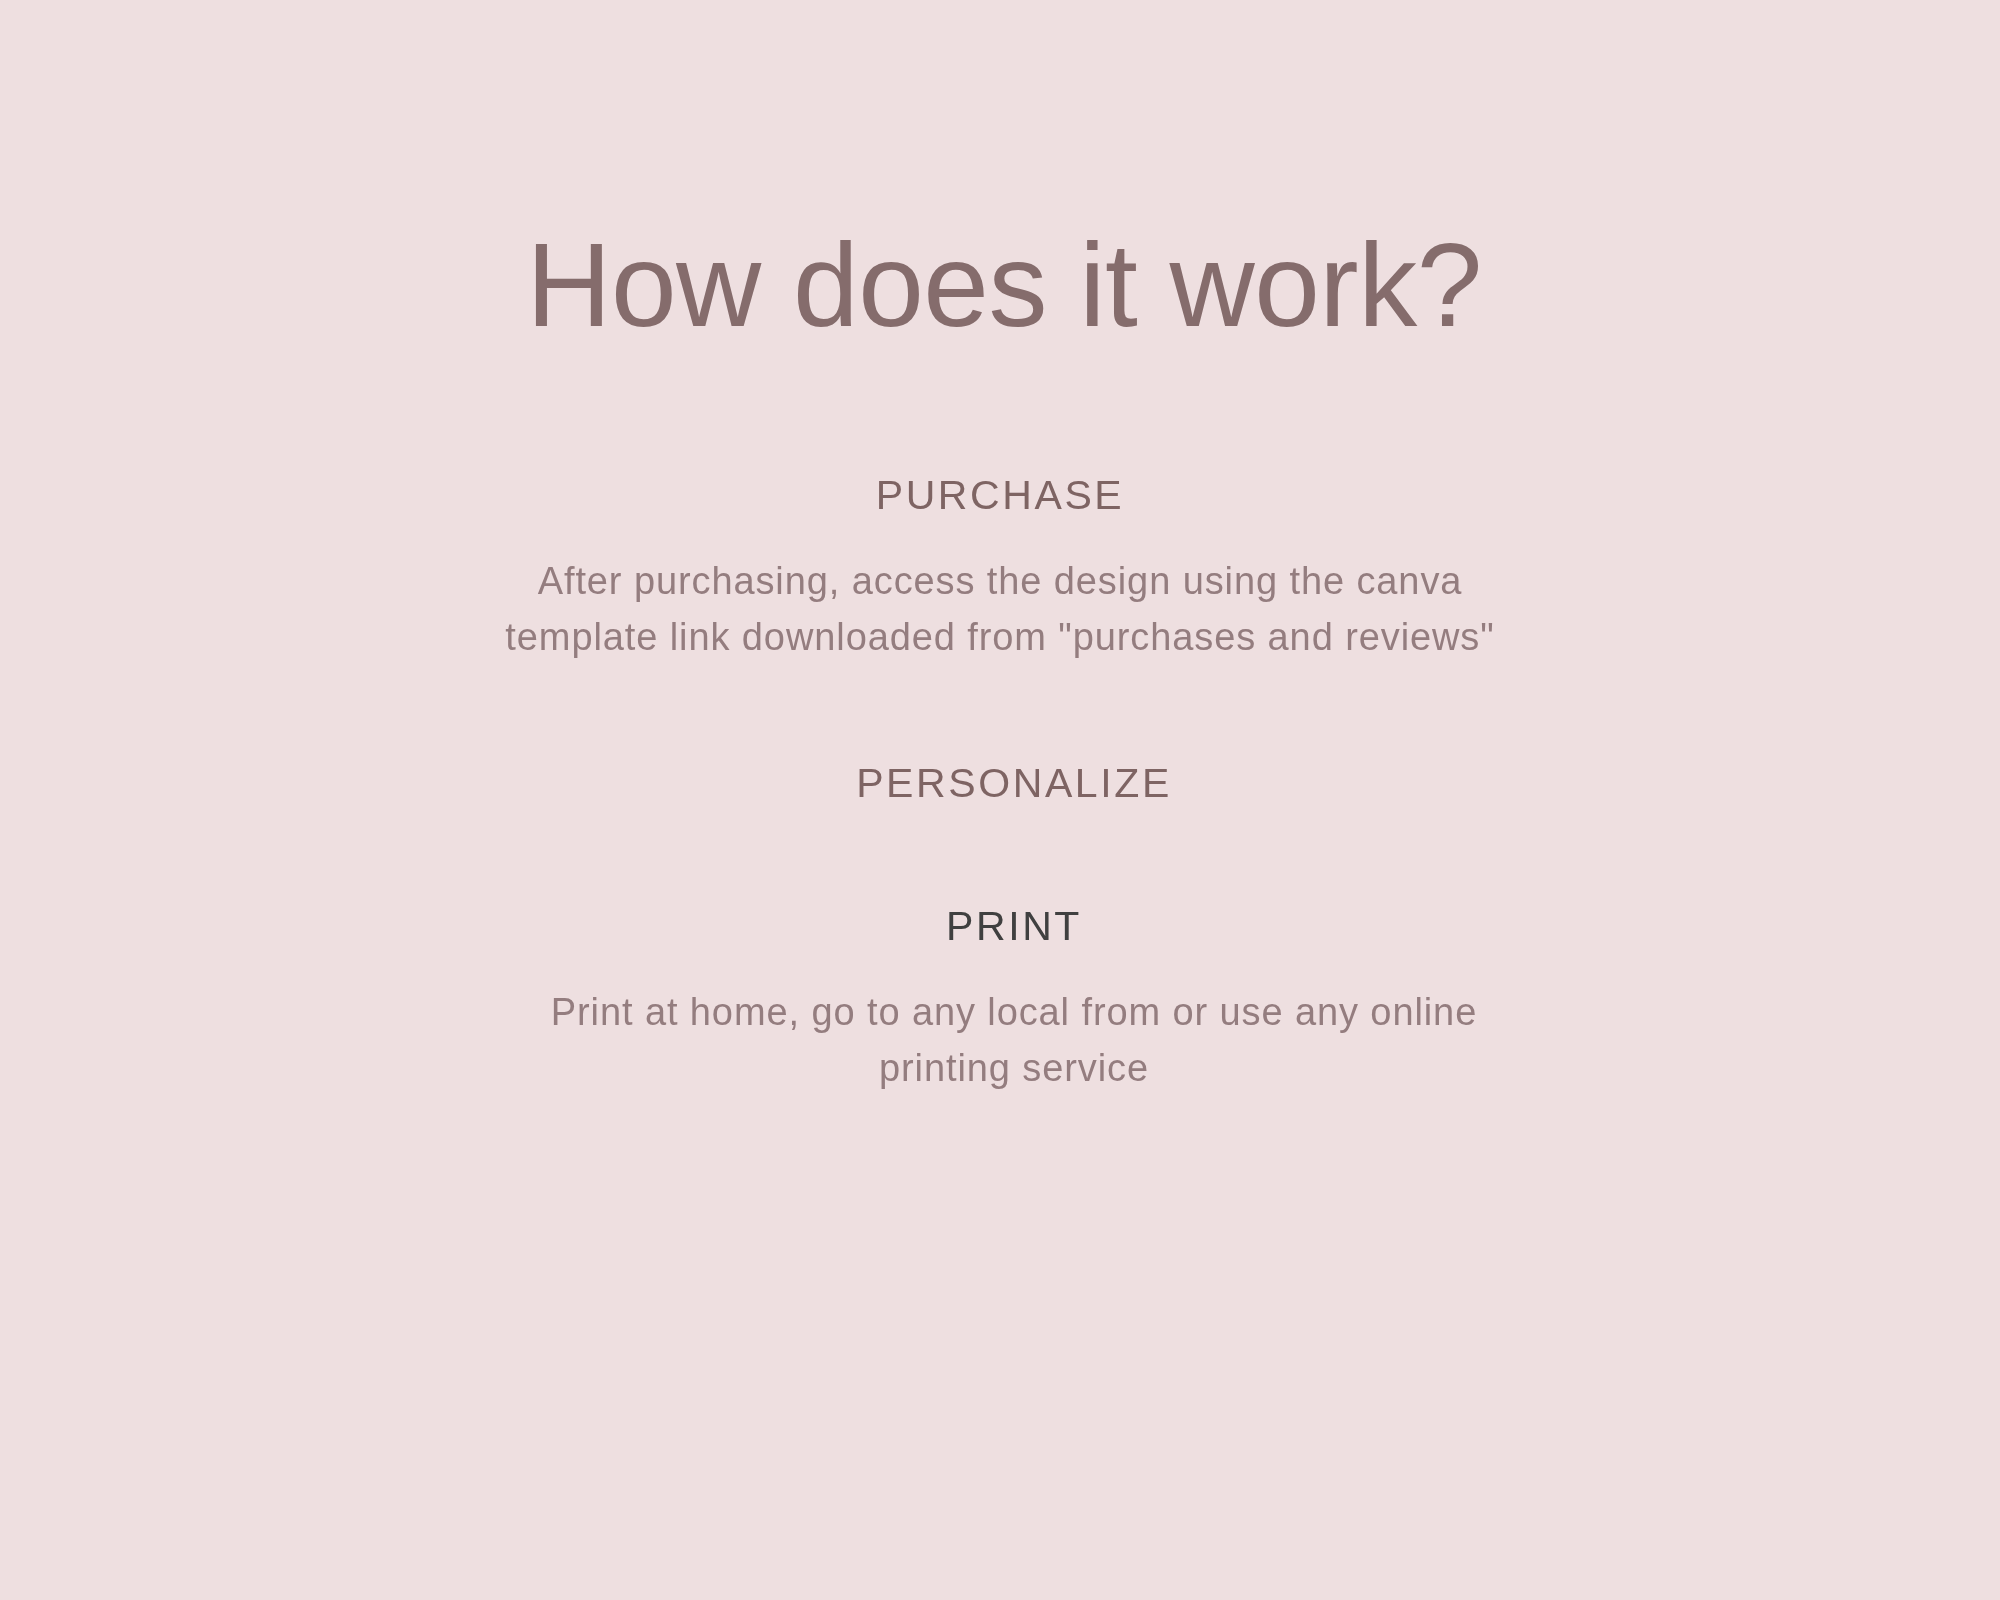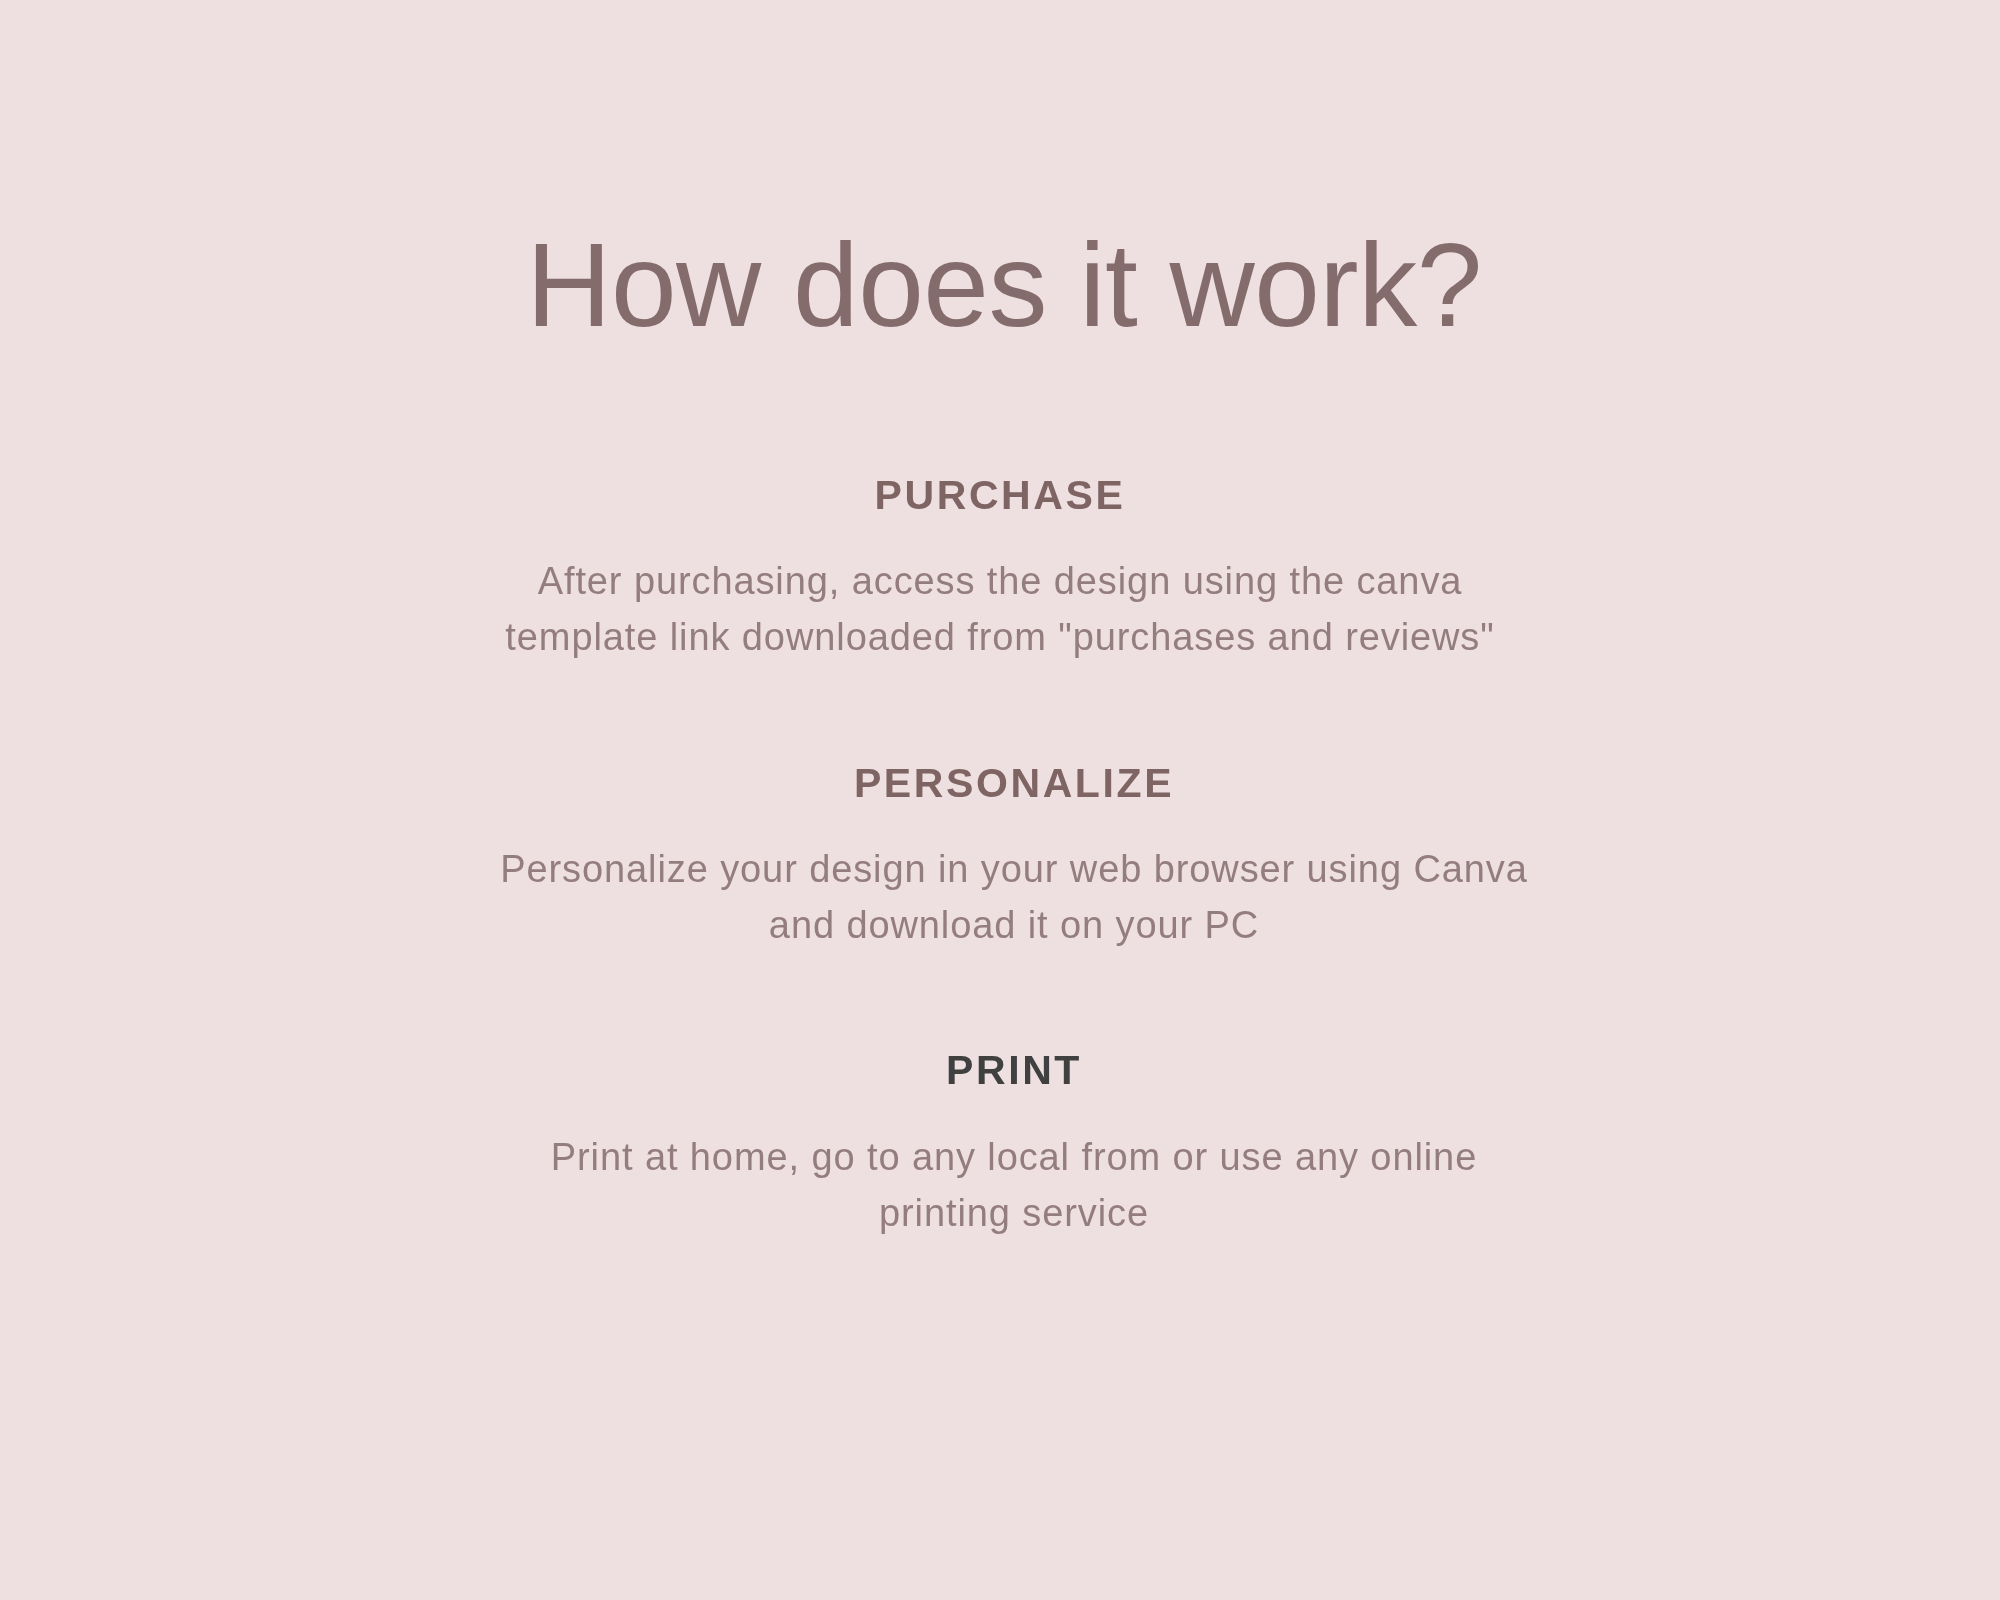--- a/index.html
+++ b/index.html
@@ -51,21 +51,21 @@
   }
 
   .step {
     width: 2000px;
     text-align: center;
   }
   .step + .step { margin-top: 92px; padding-left: 14px; }
 
   .step-heading {
     font-size: 41px;
-    font-weight: 700;
+    font-weight: 400;
     letter-spacing: 2.6px;
     color: #7e6463;
     line-height: 1.25;
     margin: 0 0 32px 0;
     text-transform: uppercase;
   }
 
   .step-body {
     font-size: 38px;
     font-weight: 400;
@@ -89,24 +89,20 @@
     <section class="step">
       <h2 class="step-heading" style="color: rgb(126, 100, 99);">PURCHASE</h2>
       <p class="step-body" style="color: rgb(148, 125, 127);">
         <span class="line">After purchasing, access the design using the canva</span>
         <span class="line">template link downloaded from "purchases and reviews"</span>
       </p>
     </section>
 
     <section class="step">
       <h2 class="step-heading" style="color: rgb(126, 100, 99);">PERSONALIZE</h2>
-      <p class="step-body" style="color: rgb(148, 125, 127);">
-        <span class="line">Personalize your design in your web browser using Canva</span>
-        <span class="line">and download it on your PC</span>
-      </p>
     </section>
 
     <section class="step">
       <h2 class="step-heading" style="color: #404040;">PRINT</h2>
       <p class="step-body" style="color: rgb(148, 125, 127);">
         <span class="line">Print at home, go to any local from or use any online</span>
         <span class="line">printing service</span>
       </p>
     </section>
 

